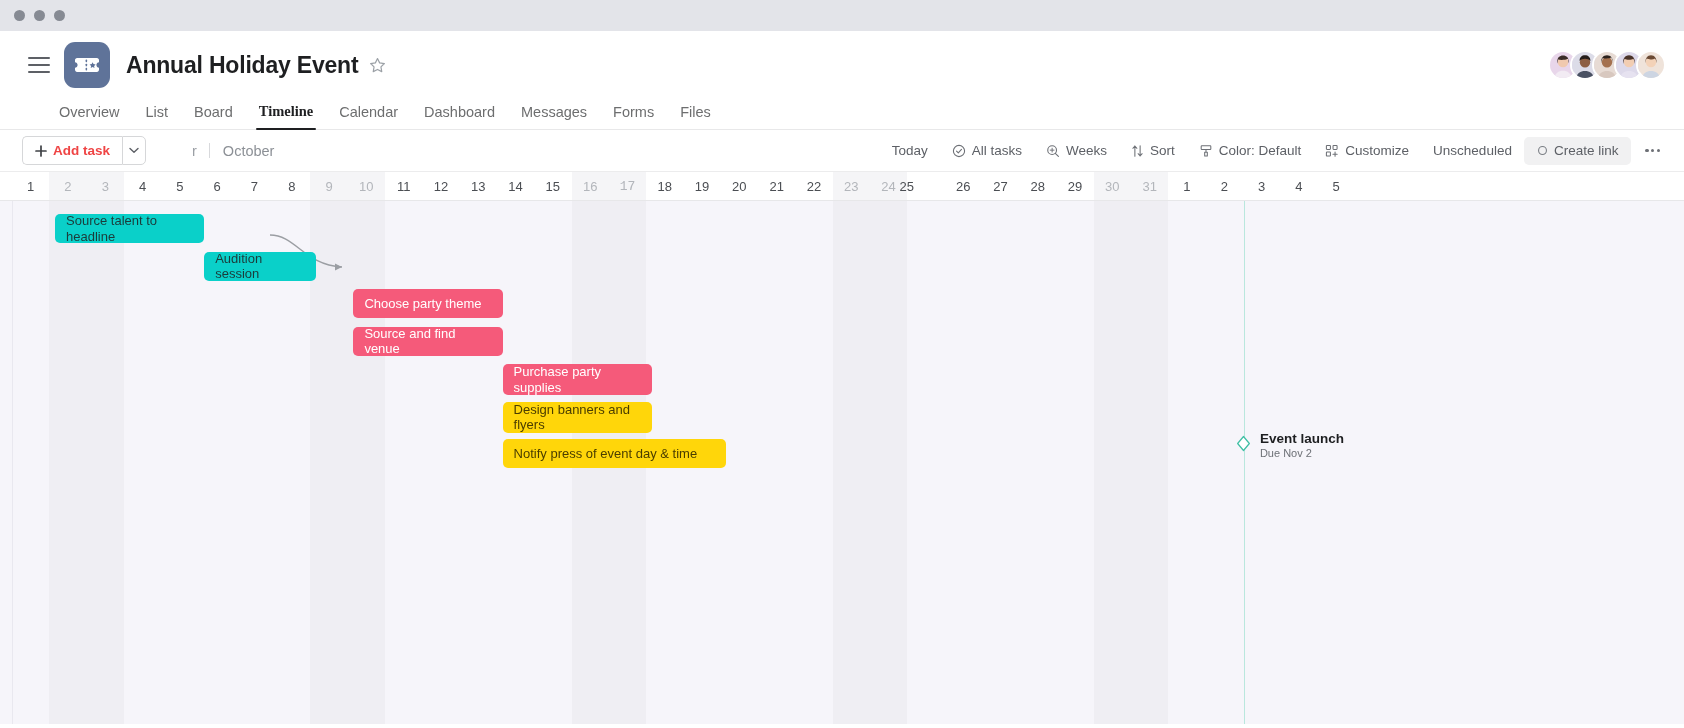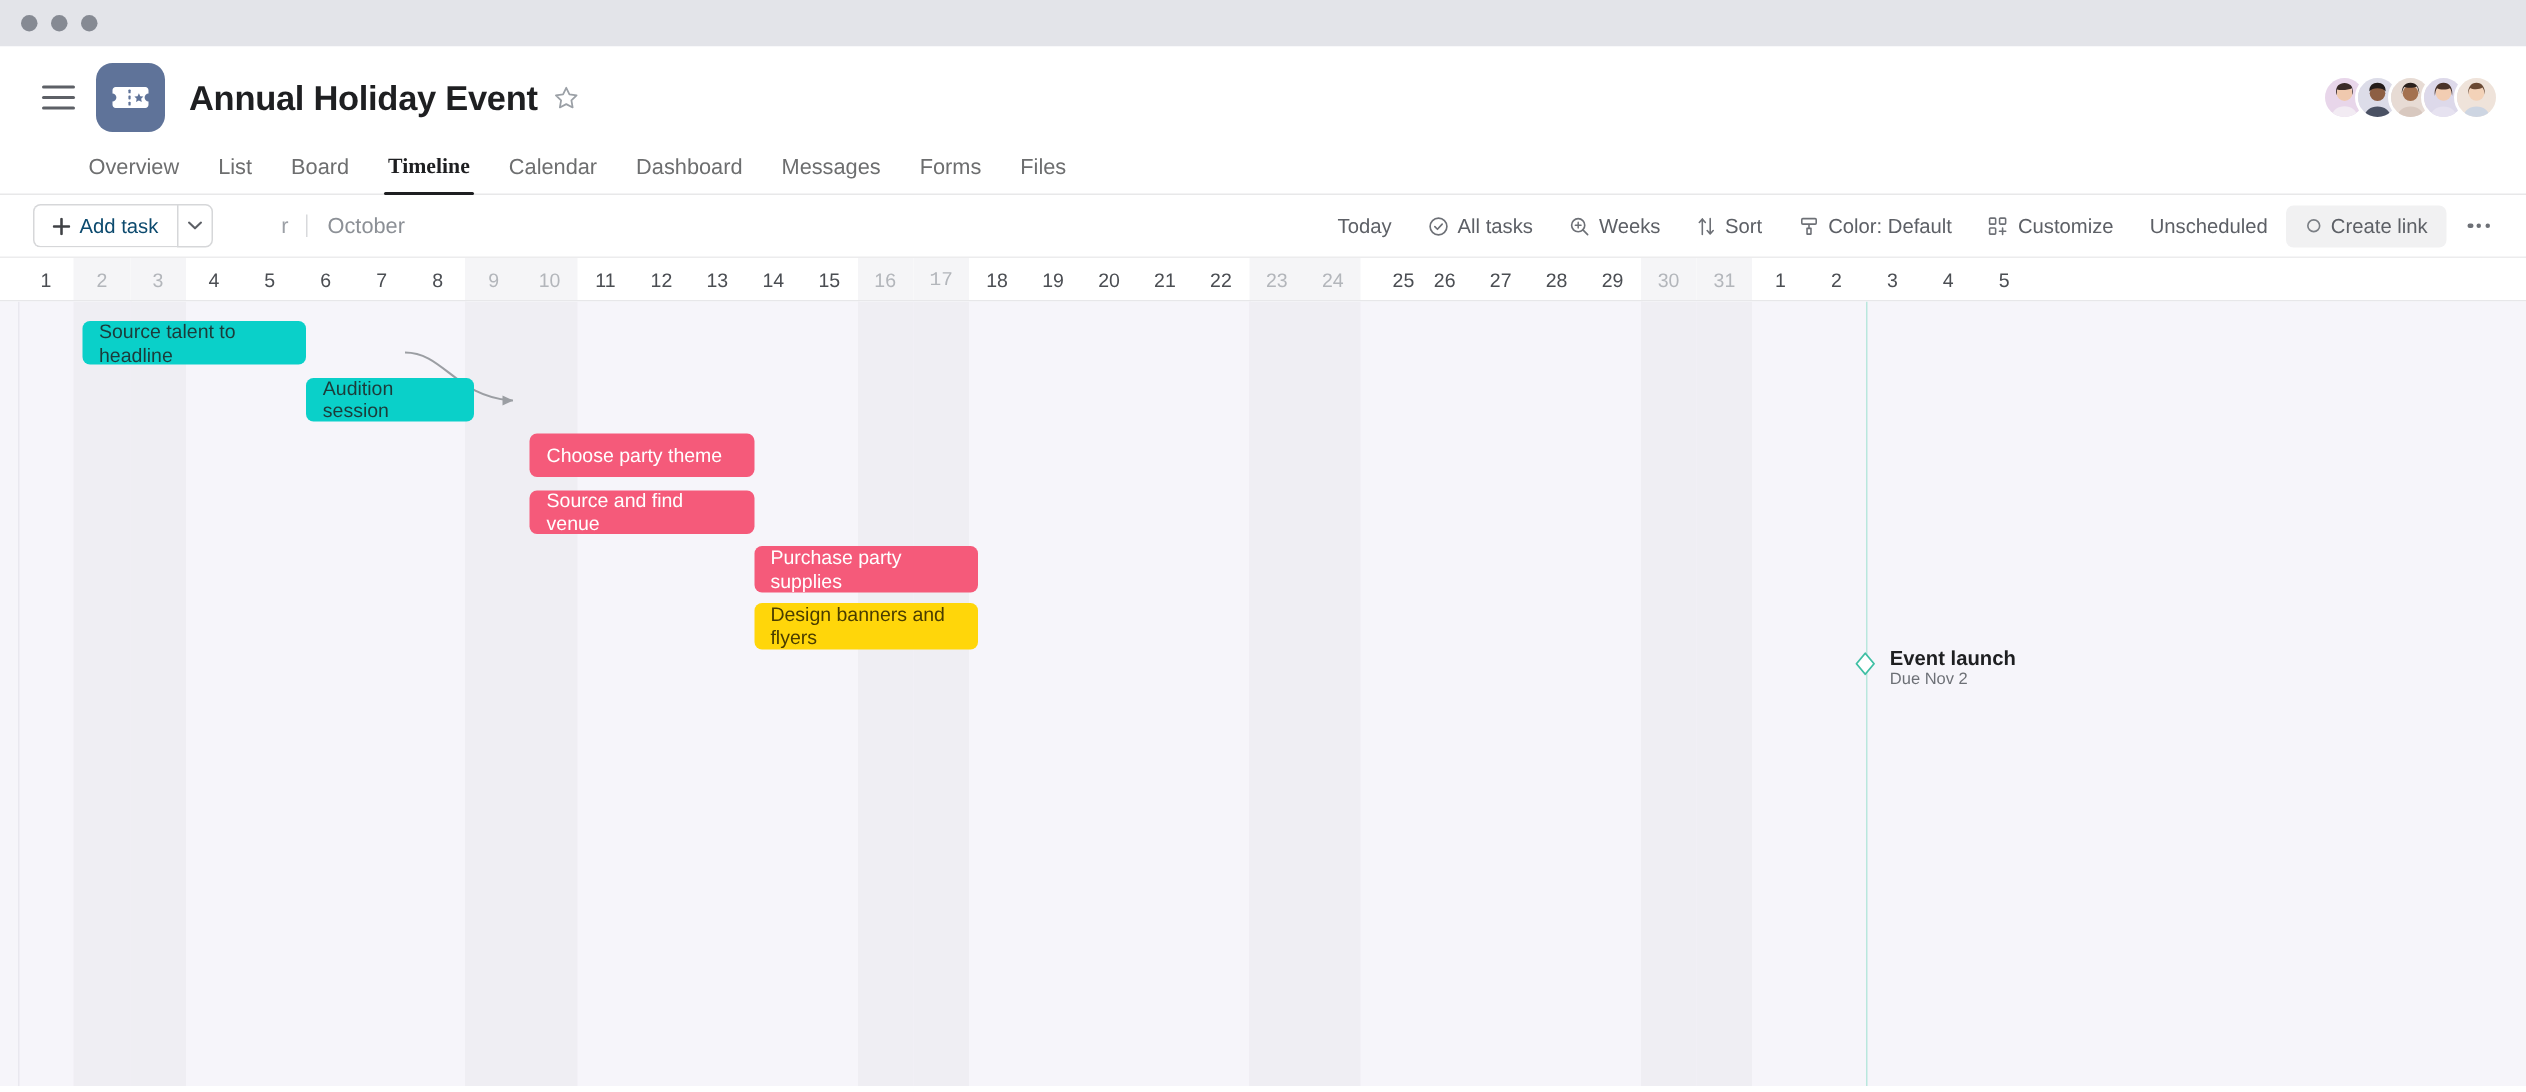--- a/index.html
+++ b/index.html
@@ -79,22 +79,22 @@
     display: flex; align-items: center;
     padding: 0 16px 0 22px;
     border-bottom: 1px solid #ececed;
     position: relative;
   }
   .add-task-group { display: flex; align-items: stretch; height: 29px; flex: none; }
   .add-task-btn {
     display: flex; align-items: center; gap: 6px;
     border: 1px solid #d6d7d9; border-right: none;
     border-radius: 5px 0 0 5px; padding: 0 12px;
-    font-size: 13.5px; color: #0c4a6e; background: #fff; cursor: pointer;
-    font-weight: 400;
+    font-size: 13.5px; color: #ef4444; background: #fff; cursor: pointer;
+    font-weight: 700;
   }
   .add-task-caret {
     border: 1px solid #d6d7d9; border-radius: 0 5px 5px 0;
     width: 24px; display: flex; align-items: center; justify-content: center;
     background: #fff; cursor: pointer;
   }
 
   .month-label-wrap {
     display: flex; align-items: center; gap: 0;
     margin-left: 46px; flex: none;
@@ -365,21 +365,21 @@
     <div class="day-cell" style="left: 534.2px; width: 37.3px;">15</div>
     <div class="day-cell weekend" style="left: 571.5px; width: 37.3px;">16</div>
     <div class="day-cell weekend" style="left: 608.8px; width: 37.3px; font-family: Liberation Mono, monospace;">17</div>
     <div class="day-cell" style="left: 646.1px; width: 37.3px;">18</div>
     <div class="day-cell" style="left: 683.4px; width: 37.3px;">19</div>
     <div class="day-cell" style="left: 720.7px; width: 37.3px;">20</div>
     <div class="day-cell" style="left: 758px; width: 37.3px;">21</div>
     <div class="day-cell" style="left: 795.3px; width: 37.3px;">22</div>
     <div class="day-cell weekend" style="left: 832.6px; width: 37.3px;">23</div>
     <div class="day-cell weekend" style="left: 869.9px; width: 37.3px;">24</div>
-    <div class="day-cell" style="left: 917px; width: 37.3px;">25</div>
+    <div class="day-cell" style="left: 888px; width: 37.3px;">25</div>
     <div class="day-cell" style="left: 944.5px; width: 37.3px;">26</div>
     <div class="day-cell" style="left: 981.8px; width: 37.3px;">27</div>
     <div class="day-cell" style="left: 1019.1px; width: 37.3px;">28</div>
     <div class="day-cell" style="left: 1056.4px; width: 37.3px;">29</div>
     <div class="day-cell weekend" style="left: 1093.7px; width: 37.3px;">30</div>
     <div class="day-cell weekend" style="left: 1131px; width: 37.3px;">31</div>
     <div class="day-cell" style="left: 1168.3px; width: 37.3px;">1</div>
     <div class="day-cell" style="left: 1205.6px; width: 37.3px;">2</div>
     <div class="day-cell" style="left: 1242.9px; width: 37.3px;">3</div>
     <div class="day-cell" style="left: 1280.2px; width: 37.3px;">4</div>
@@ -418,20 +418,23 @@
     </div>
     <div class="task-bar" style="left: 310.4px; width: 149.2px; top: 125.5px; height: 29px; background: rgb(245, 90, 122); color: rgb(255, 255, 255);">
       <span>Source and find venue</span>
     </div>
     <div class="task-bar two-line" style="left: 459.6px; width: 149.2px; top: 163px; height: 31px; background: rgb(245, 90, 122); color: rgb(255, 255, 255);">
       <span>Purchase party supplies</span>
     </div>
     <div class="task-bar two-line" style="left: 459.6px; width: 149.2px; top: 200.5px; height: 31px; background: rgb(255, 214, 10); color: rgb(74, 61, 0); justify-content: center;">
       <span>Design banners and flyers</span>
     </div>
+    <div class="task-bar" style="left: 459.6px; width: 223.8px; top: 238px; height: 29px; background: rgb(255, 214, 10); color: rgb(74, 61, 0);">
+      <span>Notify press of event day &amp; time</span>
+    </div>
     <div class="milestone-line" style="left: 1243.9px;"></div>
     <div class="milestone" style="left: 1234.9px; top: 230px;">
       <span class="milestone-diamond"><svg width="17" height="17" viewBox="0 0 18 18">
           <path d="M9 1.6l6.2 7.4L9 16.4 2.8 9z" fill="#ffffff" stroke="#3fbfa4" stroke-width="1.3" stroke-linejoin="round"></path>
         </svg></span>
       <span style="display:flex;flex-direction:column;">
         <span class="ms-title">Event launch</span>
         <span class="ms-due">Due Nov 2</span>
       </span>
     </div>

